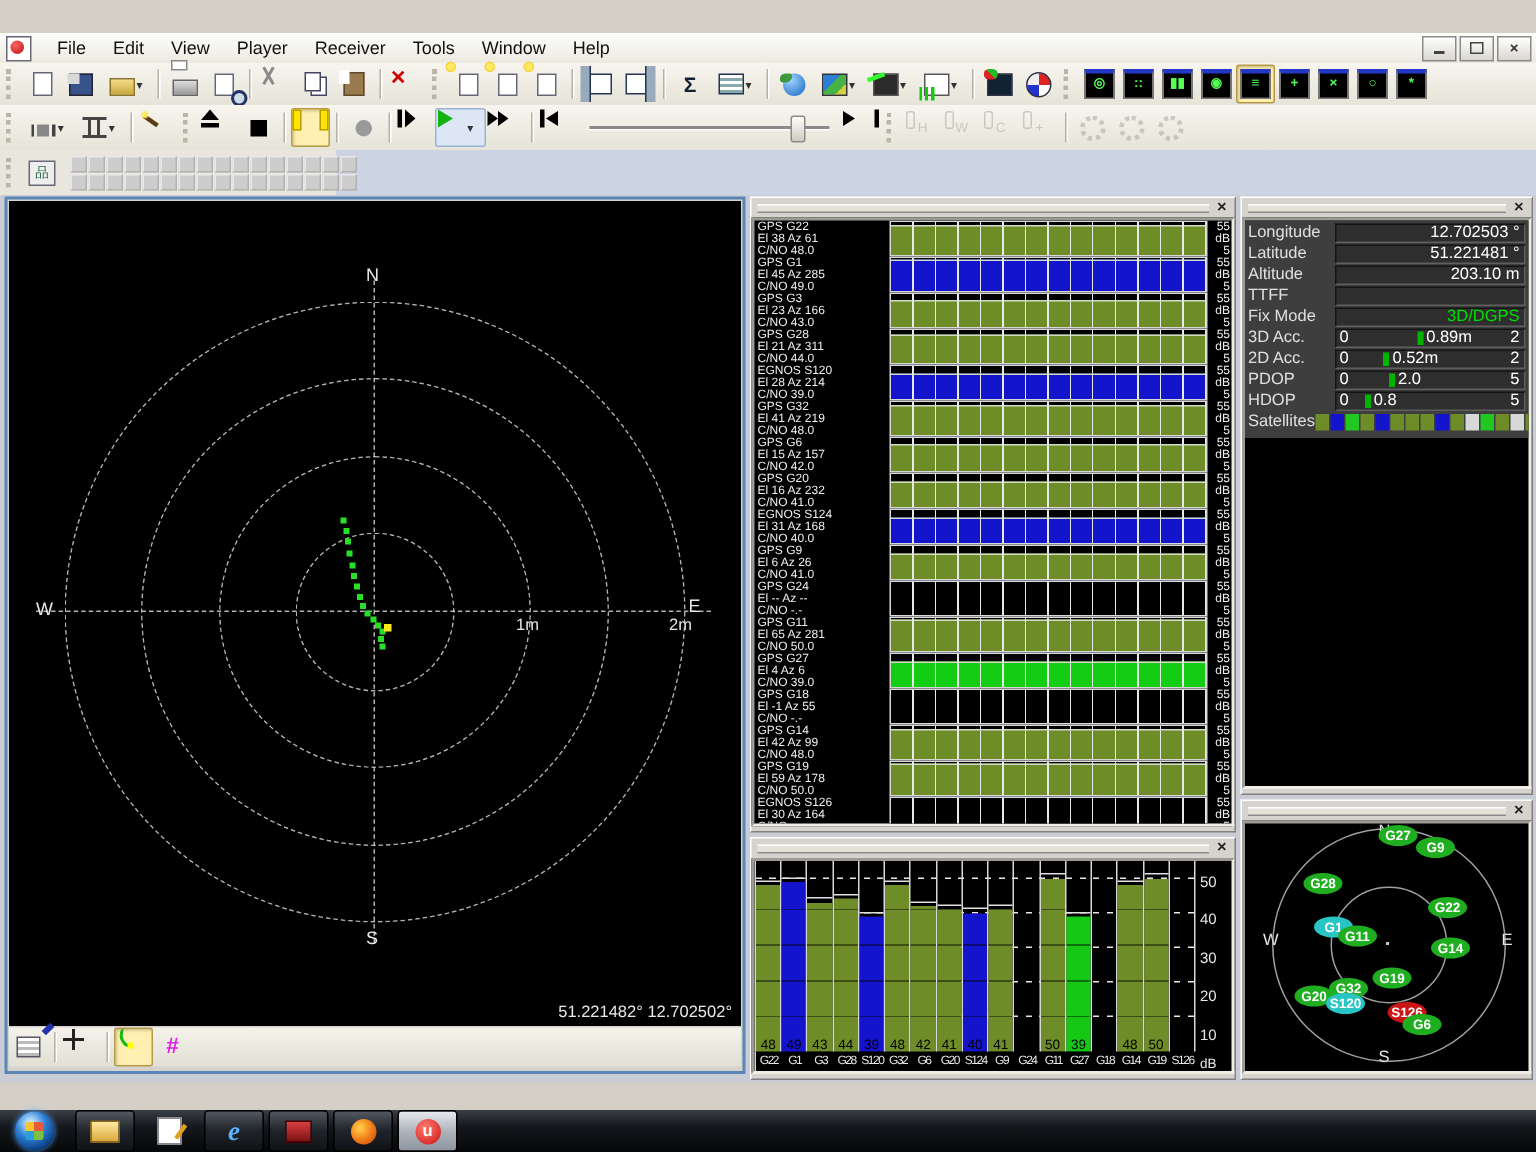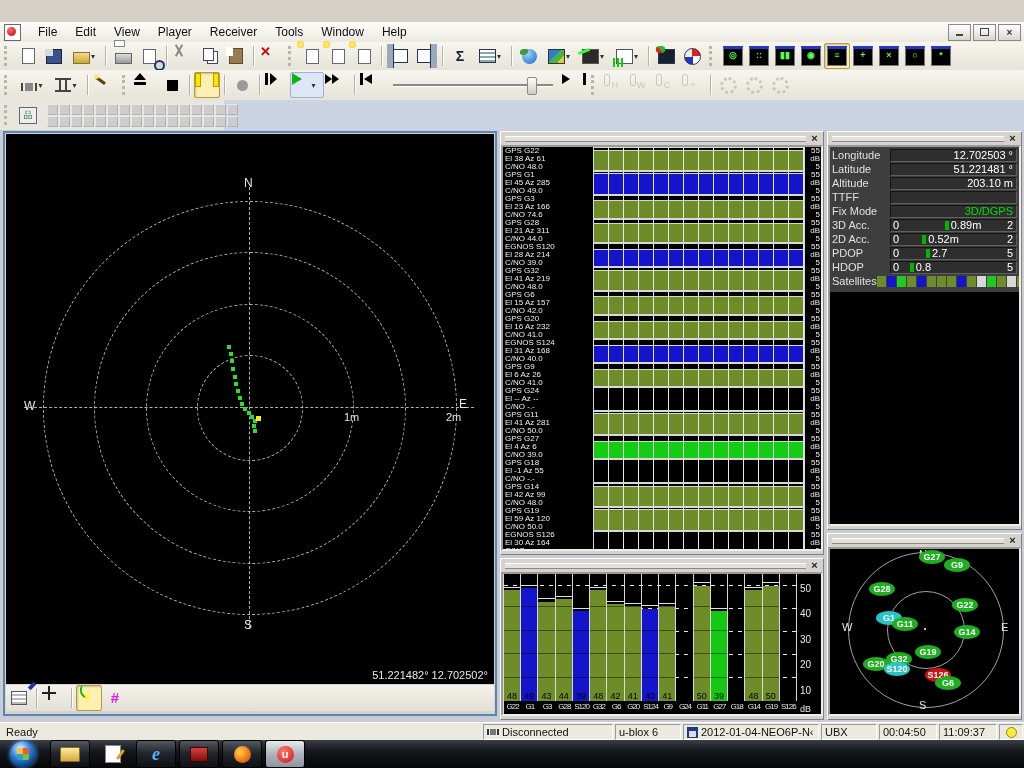--- a/index.html
+++ b/index.html
@@ -583,21 +583,21 @@
             <div class="sat-scale">
               <span>55</span>
               <span>dB</span>
               <span>5</span>
             </div>
           </div>
           <div class="sat-row">
             <div class="sat-lbl">
               <div>GPS G3</div>
               <div>El 23 Az 166</div>
-              <div>C/NO 74.6</div>
+              <div>C/NO 43.0</div>
             </div>
             <div class="sat-track">
               <div class="sat-fill" style="height: 78.1818%; background: rgb(110, 140, 40);"></div>
               <div class="sat-seg"></div>
             </div>
             <div class="sat-scale">
               <span>55</span>
               <span>dB</span>
               <span>5</span>
             </div>
@@ -725,21 +725,21 @@
             </div>
             <div class="sat-scale">
               <span>55</span>
               <span>dB</span>
               <span>5</span>
             </div>
           </div>
           <div class="sat-row">
             <div class="sat-lbl">
               <div>GPS G11</div>
-              <div>El 41 Az 281</div>
+              <div>El 65 Az 281</div>
               <div>C/NO 50.0</div>
             </div>
             <div class="sat-track">
               <div class="sat-fill" style="height: 90.9091%; background: rgb(110, 140, 40);"></div>
               <div class="sat-seg"></div>
             </div>
             <div class="sat-scale">
               <span>55</span>
               <span>dB</span>
               <span>5</span>
@@ -788,21 +788,21 @@
             </div>
             <div class="sat-scale">
               <span>55</span>
               <span>dB</span>
               <span>5</span>
             </div>
           </div>
           <div class="sat-row">
             <div class="sat-lbl">
               <div>GPS G19</div>
-              <div>El 59 Az 120</div>
+              <div>El 59 Az 178</div>
               <div>C/NO 50.0</div>
             </div>
             <div class="sat-track">
               <div class="sat-fill" style="height: 90.9091%; background: rgb(110, 140, 40);"></div>
               <div class="sat-seg"></div>
             </div>
             <div class="sat-scale">
               <span>55</span>
               <span>dB</span>
               <span>5</span>
@@ -998,21 +998,21 @@
                 <span class="gmark" style="left: 25%;"></span>
                 <span class="gval" style="left: calc(25% + 6px);">0.52m</span>
               </div>
             </div>
             <div class="irow">
               <div class="ilabel">PDOP</div>
               <div class="icell">
                 <span class="gmin">0</span>
                 <span class="gmax">5</span>
                 <span class="gmark" style="left: 28%;"></span>
-                <span class="gval" style="left: calc(28% + 6px);">2.7</span>
+                <span class="gval" style="left: calc(28% + 6px);">2.0</span>
               </div>
             </div>
             <div class="irow">
               <div class="ilabel">HDOP</div>
               <div class="icell">
                 <span class="gmin">0</span>
                 <span class="gmax">5</span>
                 <span class="gmark" style="left: 15%;"></span>
                 <span class="gval" style="left: calc(15% + 6px);">0.8</span>
               </div>
@@ -1065,38 +1065,20 @@
           <div class="blob green" style="left: 56px; top: 103px;">G32</div>
           <div class="blob green" style="left: 33px; top: 108px;">G20</div>
           <div class="blob cyan" style="left: 54px; top: 113px;">S120</div>
           <div class="blob red" style="left: 95px; top: 119px;">S126</div>
           <div class="blob green" style="left: 105px; top: 127px;">G6</div>
         </div>
     </div>
 
   </div>
 
-  <div id="statusbar">
-    <div id="sready" class="sseg">Ready</div>
-    <div class="sseg" style="width:122px;">
-      <div class="ic-conn-sm"></div>
-      <span>Disconnected</span>
-    </div>
-    <div class="sseg" style="width:58px;">u-blox 6</div>
-    <div class="sseg" style="width:128px;">
-      <div class="ic-disk-sm"></div>
-      <span>2012-01-04-NEO6P-N‹</span>
-    </div>
-    <div class="sseg" style="width:48px;">UBX</div>
-    <div class="sseg" style="width:50px;">00:04:50</div>
-    <div class="sseg" style="width:50px;">11:09:37</div>
-    <div class="sseg" style="width:16px;justify-content:center;">
-      <div class="dot"></div>
-    </div>
-  </div>
 
   <div id="taskbar">
     <div id="orb"></div>
     <div class="tkbtn">
         <div class="ti-folder"></div>
       </div>
     <div class="tkbtn" style="background:transparent;border-color:transparent;">
         <div class="ti-notepad"></div>
       </div>
     <div class="tkbtn">

